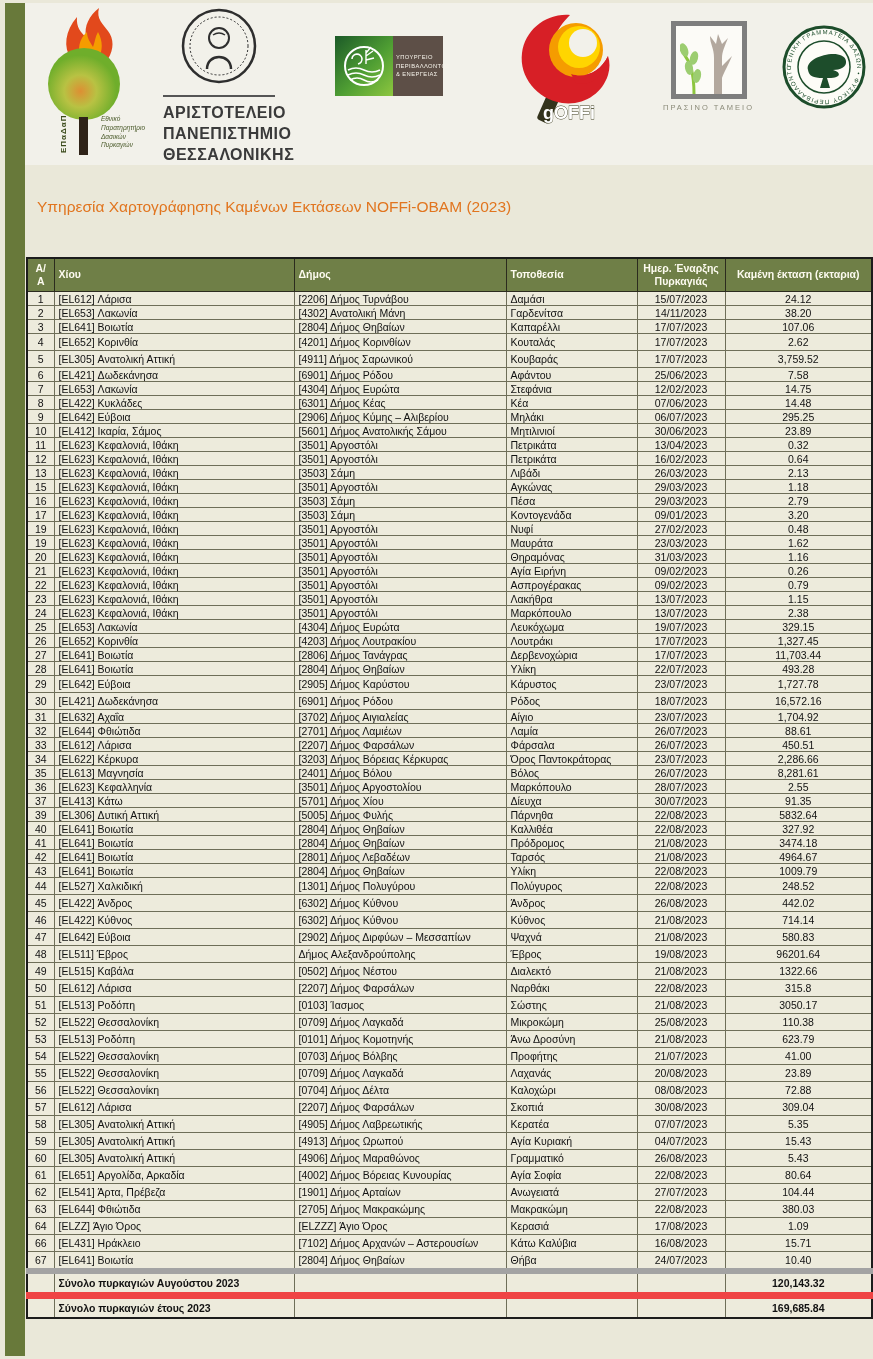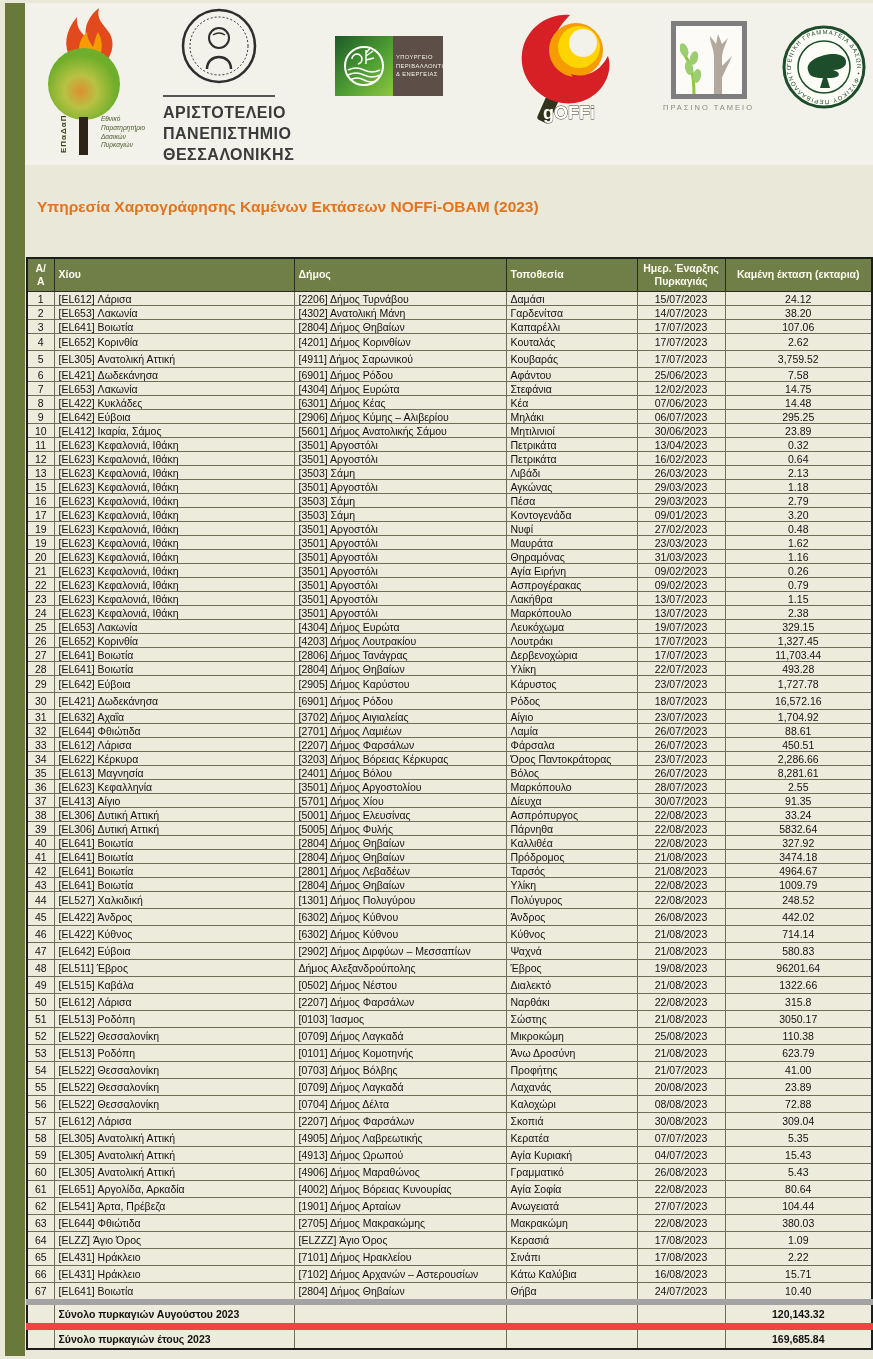--- a/index.html
+++ b/index.html
@@ -53,21 +53,21 @@
     display:flex;align-items:flex-end;justify-content:center;
   }
   .gf-caption{
     margin-top:4px;font-size:7.5px;letter-spacing:2px;color:#8a8a78;white-space:nowrap;
   }
   .logo-seal{left:757px;top:22px;width:84px;height:84px;}
 
   
   .page-title{
     margin:33px 4px 0 12px;
-    font-size:15.5px;font-weight:bold;color:#E1751F;
+    font-size:15.5px;font-weight:normal;color:#E1751F;
   }
 
   
   table.burned{
     margin-top:41px;margin-left:1px;
     width:845px;table-layout:fixed;
     border-collapse:collapse;
     border:2px solid #1c1c1c;
     padding-left:28px;
   }
@@ -212,21 +212,21 @@
           <td class="l">[2206] Δήμος Τυρνάβου</td>
           <td class="l">Δαμάσι</td>
           <td class="c">15/07/2023</td>
           <td class="c">24.12</td>
         </tr>
         <tr>
           <td class="c">2</td>
           <td class="l">[EL653] Λακωνία</td>
           <td class="l">[4302] Ανατολική Μάνη</td>
           <td class="l">Γαρδενίτσα</td>
-          <td class="c">14/07/2023</td>
+          <td class="c">14/11/2023</td>
           <td class="c">38.20</td>
         </tr>
         <tr>
           <td class="c">3</td>
           <td class="l">[EL641] Βοιωτία</td>
           <td class="l">[2804] Δήμος Θηβαίων</td>
           <td class="l">Καπαρέλλι</td>
           <td class="c">17/07/2023</td>
           <td class="c">107.06</td>
         </tr>
@@ -481,33 +481,25 @@
         <tr>
           <td class="c">36</td>
           <td class="l">[EL623] Κεφαλληνία</td>
           <td class="l">[3501] Δήμος Αργοστολίου</td>
           <td class="l">Μαρκόπουλο</td>
           <td class="c">28/07/2023</td>
           <td class="c">2.55</td>
         </tr>
         <tr>
           <td class="c">37</td>
-          <td class="l">[EL413] Αίγιο</td>
+          <td class="l">[EL413] Κάτω</td>
           <td class="l">[5701] Δήμος Χίου</td>
           <td class="l">Δίευχα</td>
           <td class="c">30/07/2023</td>
           <td class="c">91.35</td>
-        </tr>
-        <tr>
-          <td class="c">38</td>
-          <td class="l">[EL306] Δυτική Αττική</td>
-          <td class="l">[5001] Δήμος Ελευσίνας</td>
-          <td class="l">Ασπρόπυργος</td>
-          <td class="c">22/08/2023</td>
-          <td class="c">33.24</td>
         </tr>
         <tr>
           <td class="c">39</td>
           <td class="l">[EL306] Δυτική Αττική</td>
           <td class="l">[5005] Δήμος Φυλής</td>
           <td class="l">Πάρνηθα</td>
           <td class="c">22/08/2023</td>
           <td class="c">5832.64</td>
         </tr>
         <tr>
@@ -702,28 +694,20 @@
           <td class="c">22/08/2023</td>
           <td class="c">380.03</td>
         </tr>
         <tr class="tall">
           <td class="c">64</td>
           <td class="l">[ELZZ] Άγιο Όρος</td>
           <td class="l">[ELZZZ] Άγιο Όρος</td>
           <td class="l">Κερασιά</td>
           <td class="c">17/08/2023</td>
           <td class="c">1.09</td>
-        </tr>
-        <tr class="tall">
-          <td class="c">65</td>
-          <td class="l">[EL431] Ηράκλειο</td>
-          <td class="l">[7101] Δήμος Ηρακλείου</td>
-          <td class="l">Σινάπι</td>
-          <td class="c">17/08/2023</td>
-          <td class="c">2.22</td>
         </tr>
         <tr class="tall">
           <td class="c">66</td>
           <td class="l">[EL431] Ηράκλειο</td>
           <td class="l">[7102] Δήμος Αρχανών – Αστερουσίων</td>
           <td class="l">Κάτω Καλύβια</td>
           <td class="c">16/08/2023</td>
           <td class="c">15.71</td>
         </tr>
         <tr class="tall">

